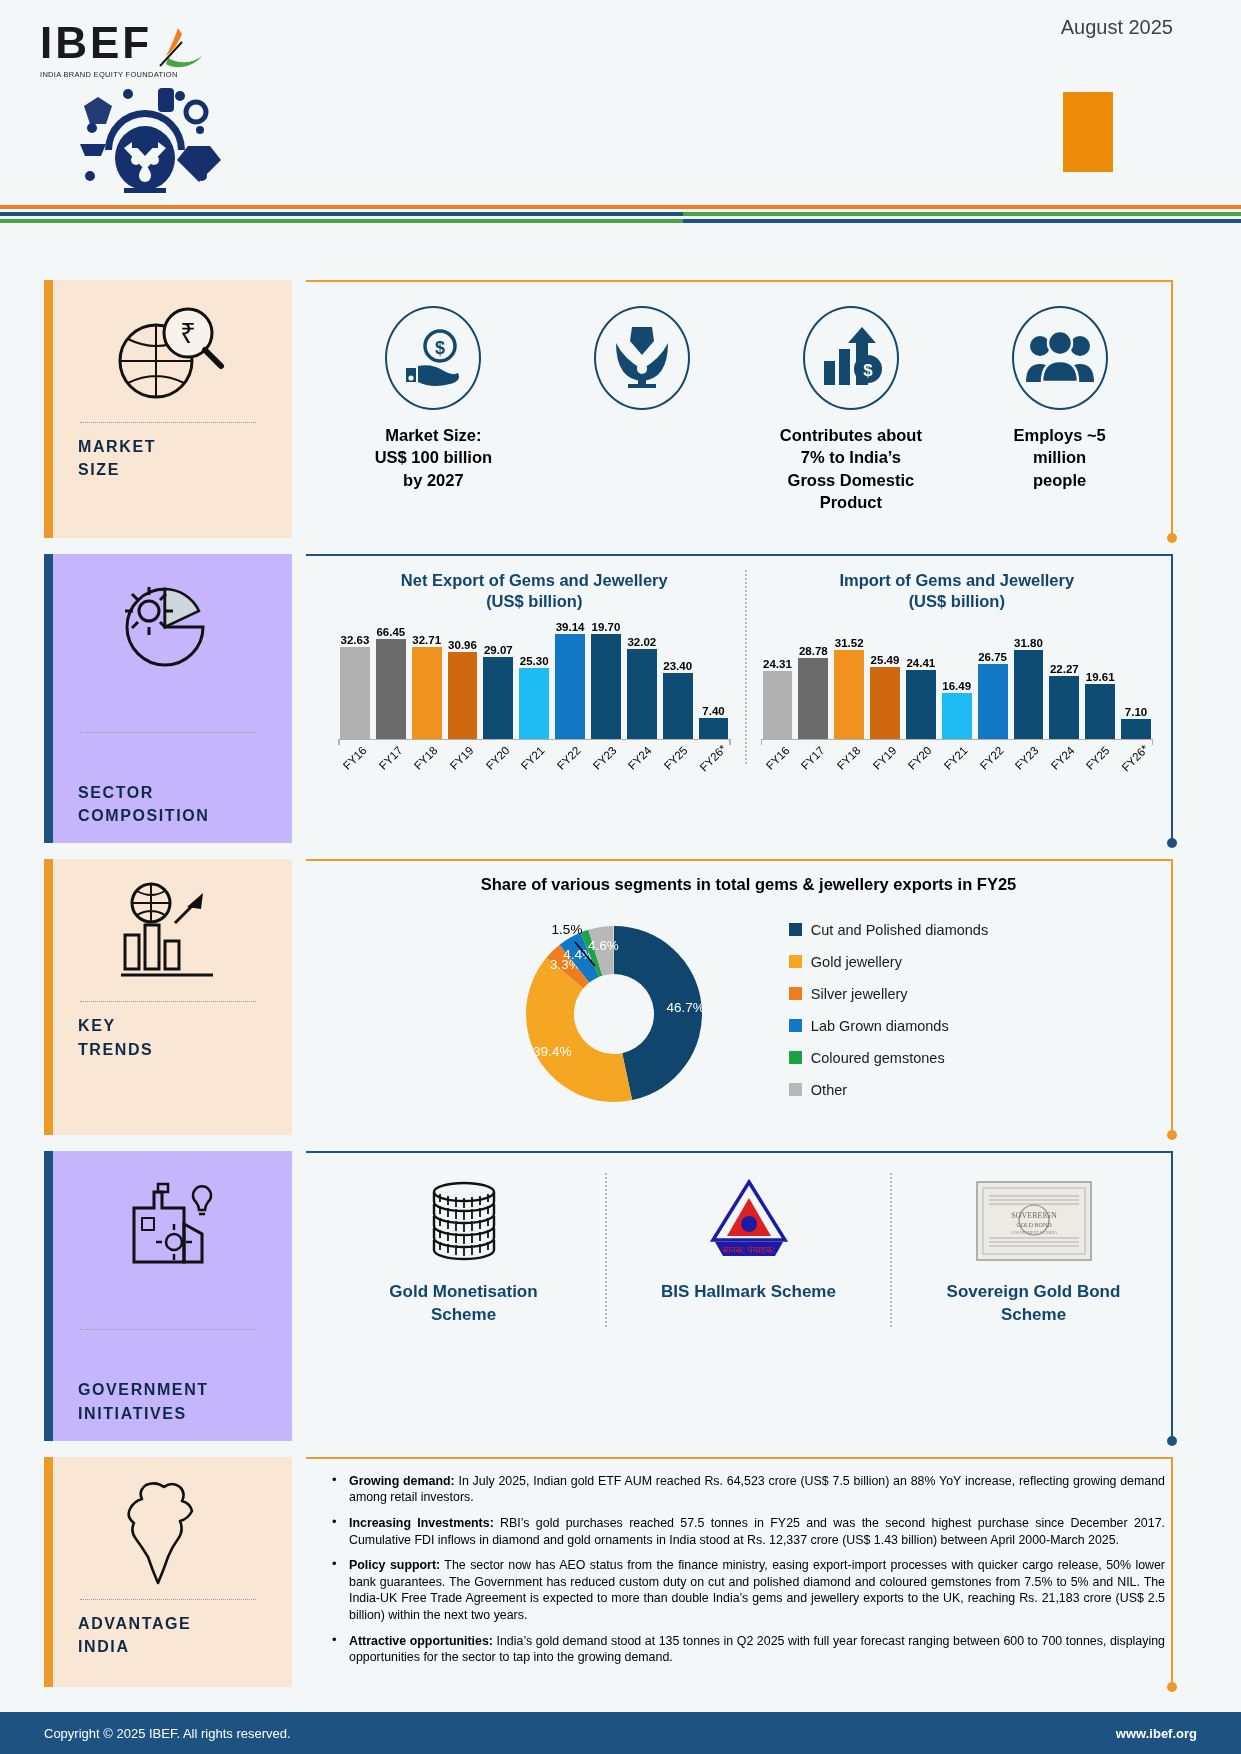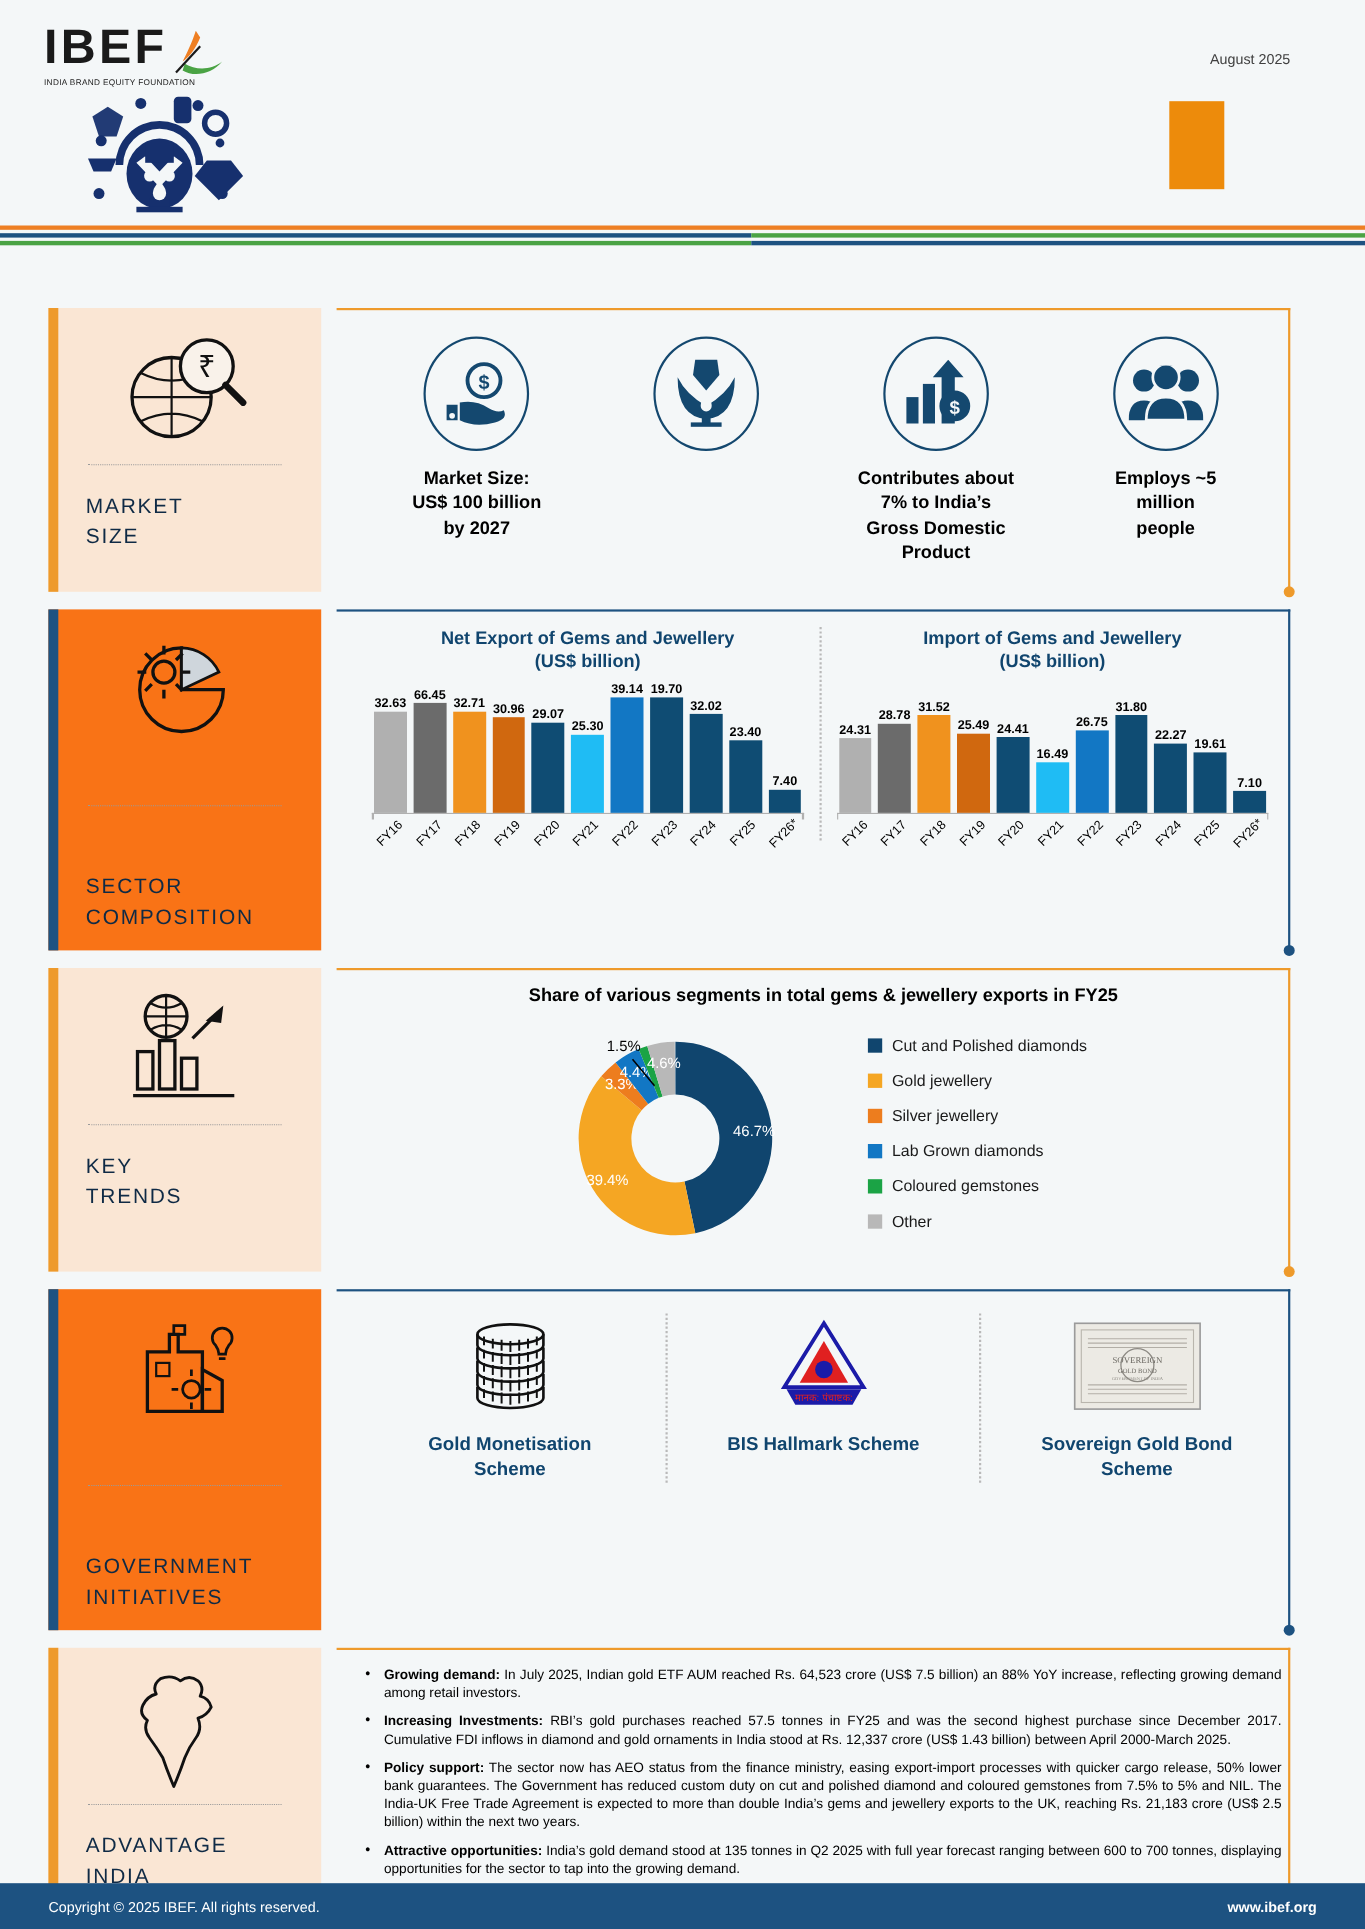--- a/index.html
+++ b/index.html
@@ -6,22 +6,22 @@
   body {
     width: 1241px; height: 1754px;
     font-family: "Liberation Sans", sans-serif;
     background: #f4f7f8;
     position: relative;
     overflow: hidden;
   }
   
   .header { position: relative; height: 205px; }
   .date-label {
-    position: absolute; right: 68px; top: 46px;
-    font-size: 13px; color: #404040;
+    position: absolute; right: 68px; top: 16px;
+    font-size: 20px; color: #404040;
   }
   .logo-wrap { position: absolute; left: 40px; top: 18px; width: 200px; }
   .logo-text { font-size: 44px; font-weight: bold; letter-spacing: 3px; color: #1a1a1a;
     font-family: "Liberation Sans", sans-serif; }
   .logo-tag { font-size: 7.5px; letter-spacing: 0.3px; color: #222; margin-top: 2px; }
   .logo-swoosh { position: absolute; left: 108px; top: 8px; }
   .gem-badge { position: absolute; left: 40px; top: 72px; width: 210px; height: 125px; }
   .title-bar {
     position: absolute; left: 243px; top: 92px; width: 820px; height: 80px;
     background: #1d5281; display: flex; align-items: center;
@@ -49,29 +49,28 @@
   .section-row { display: flex; margin-bottom: 16px; position: relative; }
 
   .side-card {
     width: 248px; margin-left: 44px; position: relative;
     display: flex; flex-direction: column; align-items: center;
     padding: 14px 6px 16px 6px;
   }
   .side-card .bar { position: absolute; left: 0; top: 0; bottom: 0; width: 9px; }
   .side-card.peach { background: #fae6d4; }
   .side-card.peach .bar { background: #ee9a2b; }
-  .side-card.grey  { background: #f97316; gap: 36px; }
+  .side-card.grey  { background: #c4b5fd; gap: 36px; }
   .side-card.grey  .bar { background: #1d5281; }
   .side-icon { height: 118px; display: flex; align-items: center; justify-content: center; }
   .side-divider { width: 176px; border-top: 1px dotted #9a9a9a; margin: 10px 0 12px; }
   .side-title {
-    font-size: 19px; font-weight: normal; color: #0f2a45;
+    font-size: 16px; font-weight: bold; color: #0f2a45;
     letter-spacing: 1.6px; line-height: 1.45; align-self: flex-start;
     padding-left: 28px;
-    margin-top: 12px;
   }
   .content-pane { flex: 1; margin-left: 14px; margin-right: 50px; position: relative; }
 
   
   .bracket {
     position: absolute; inset: 0; pointer-events: none;
   }
   .bracket .top, .bracket .bottom {
     position: absolute; height: 2px; left: 0; right: 18px;
   }

